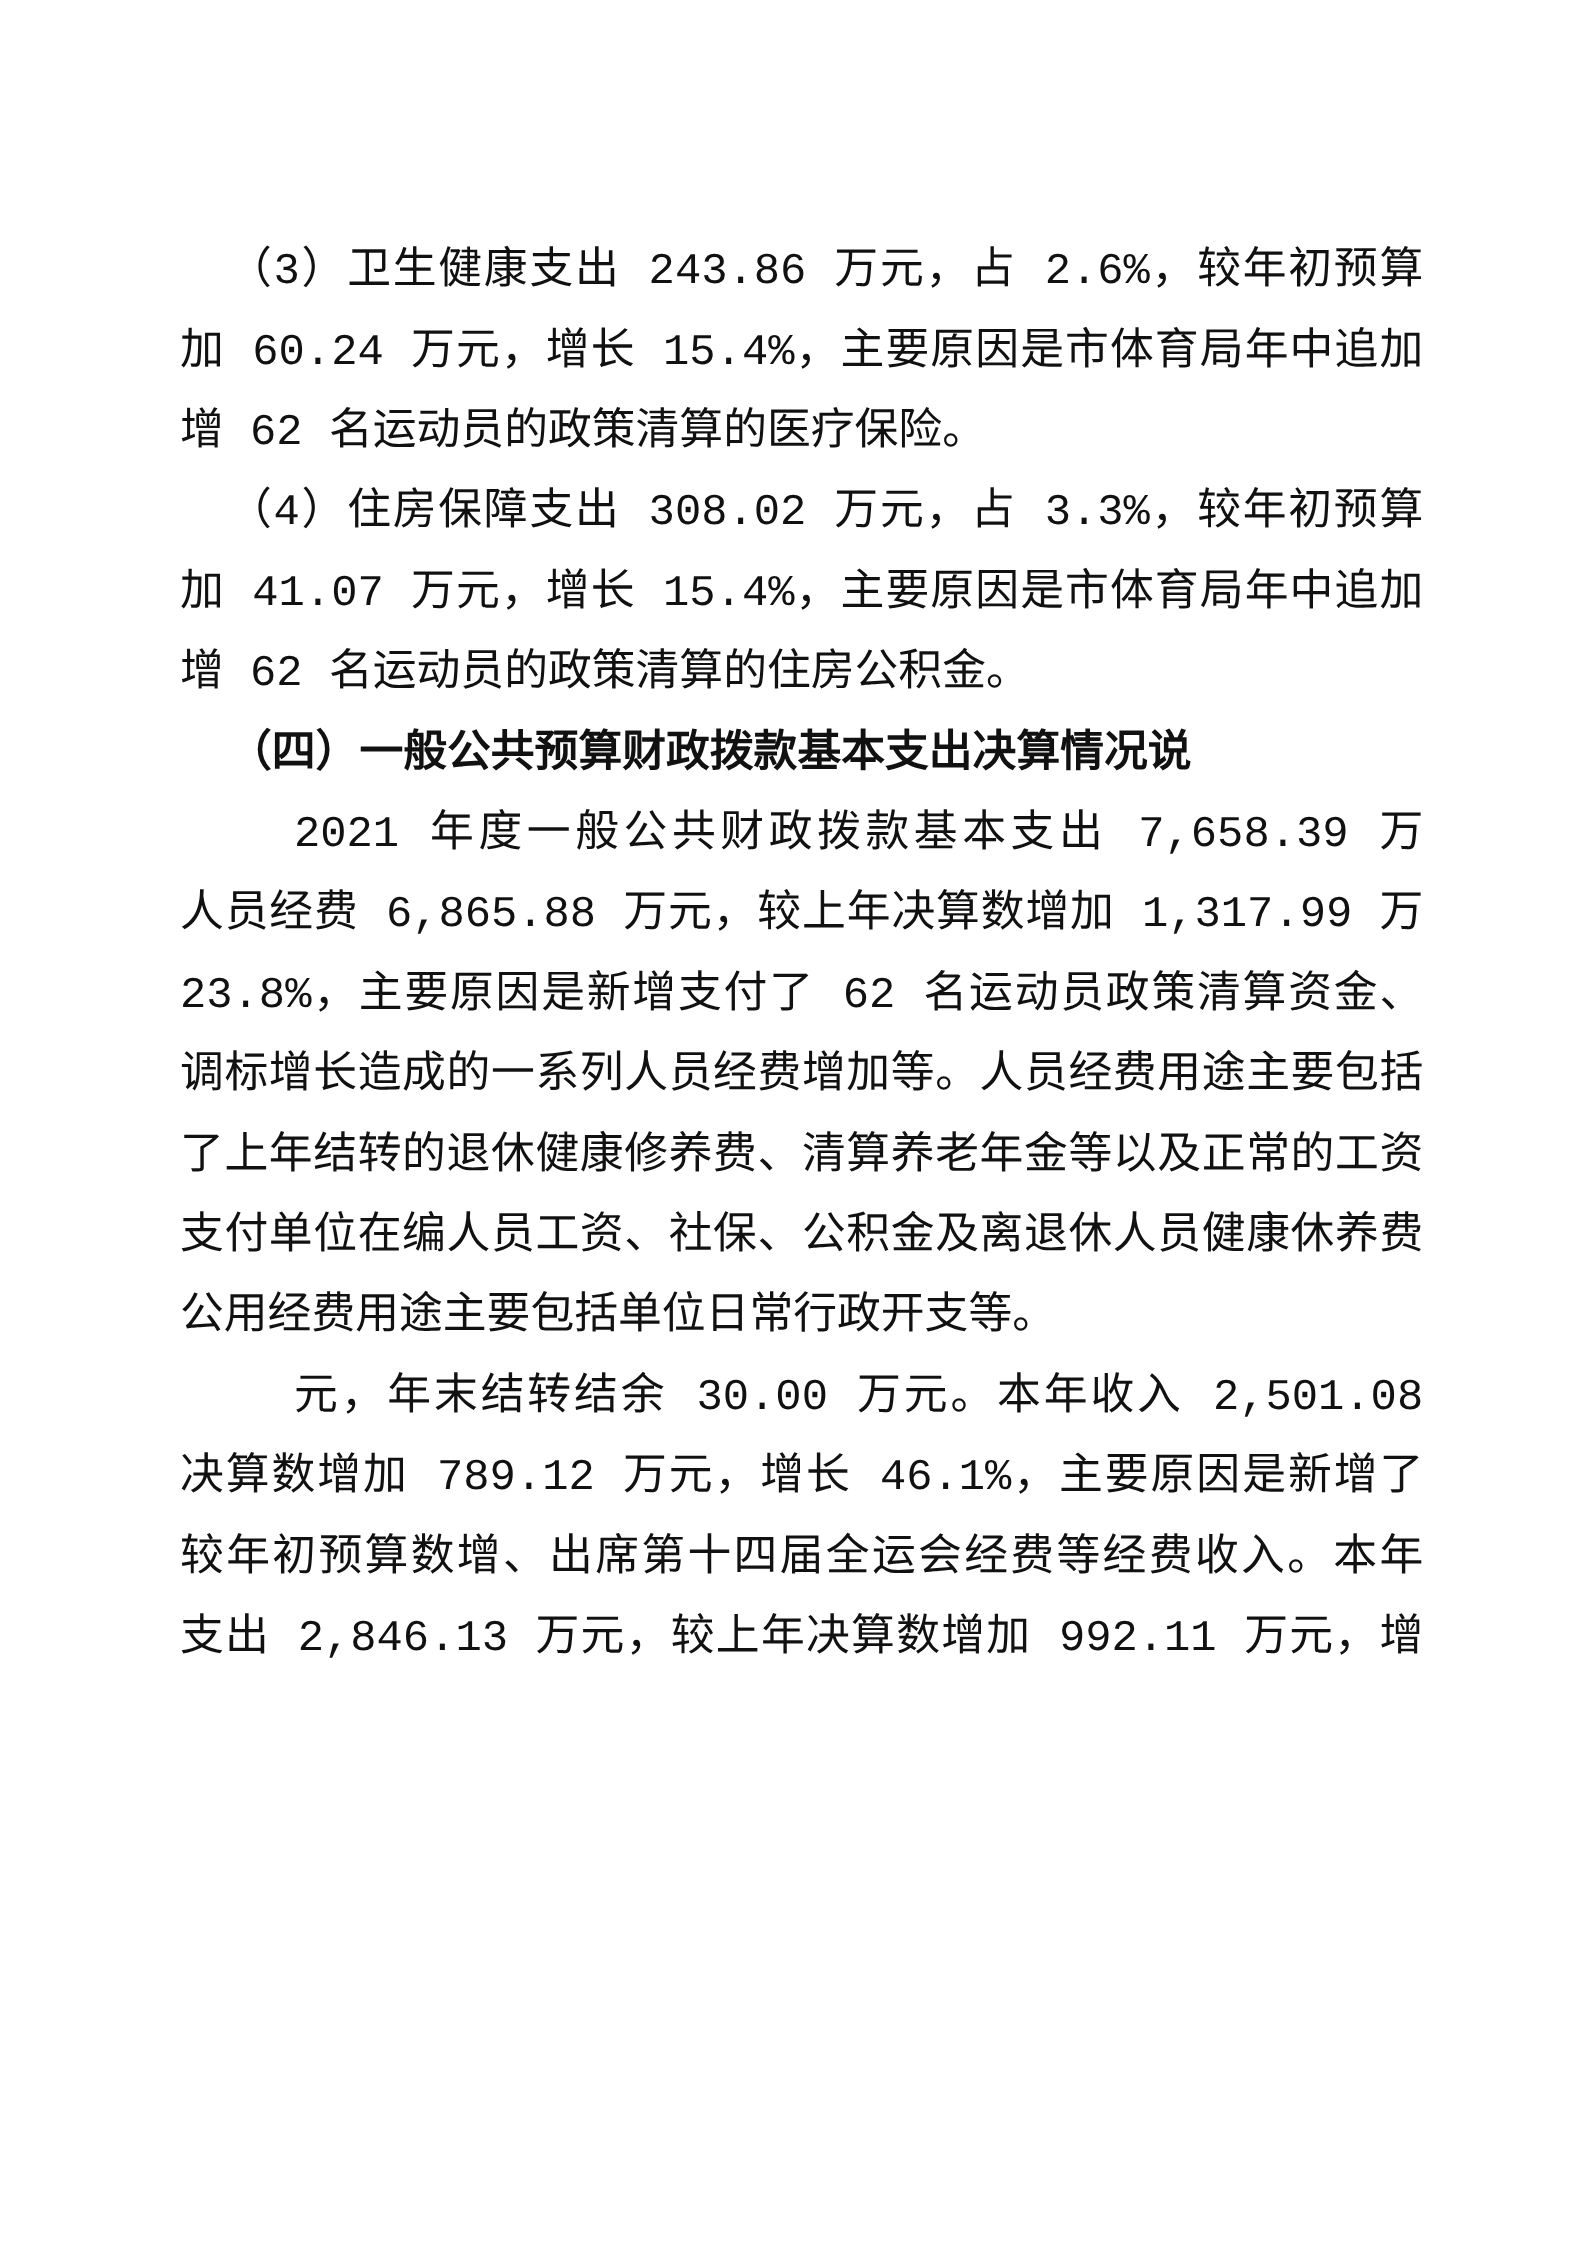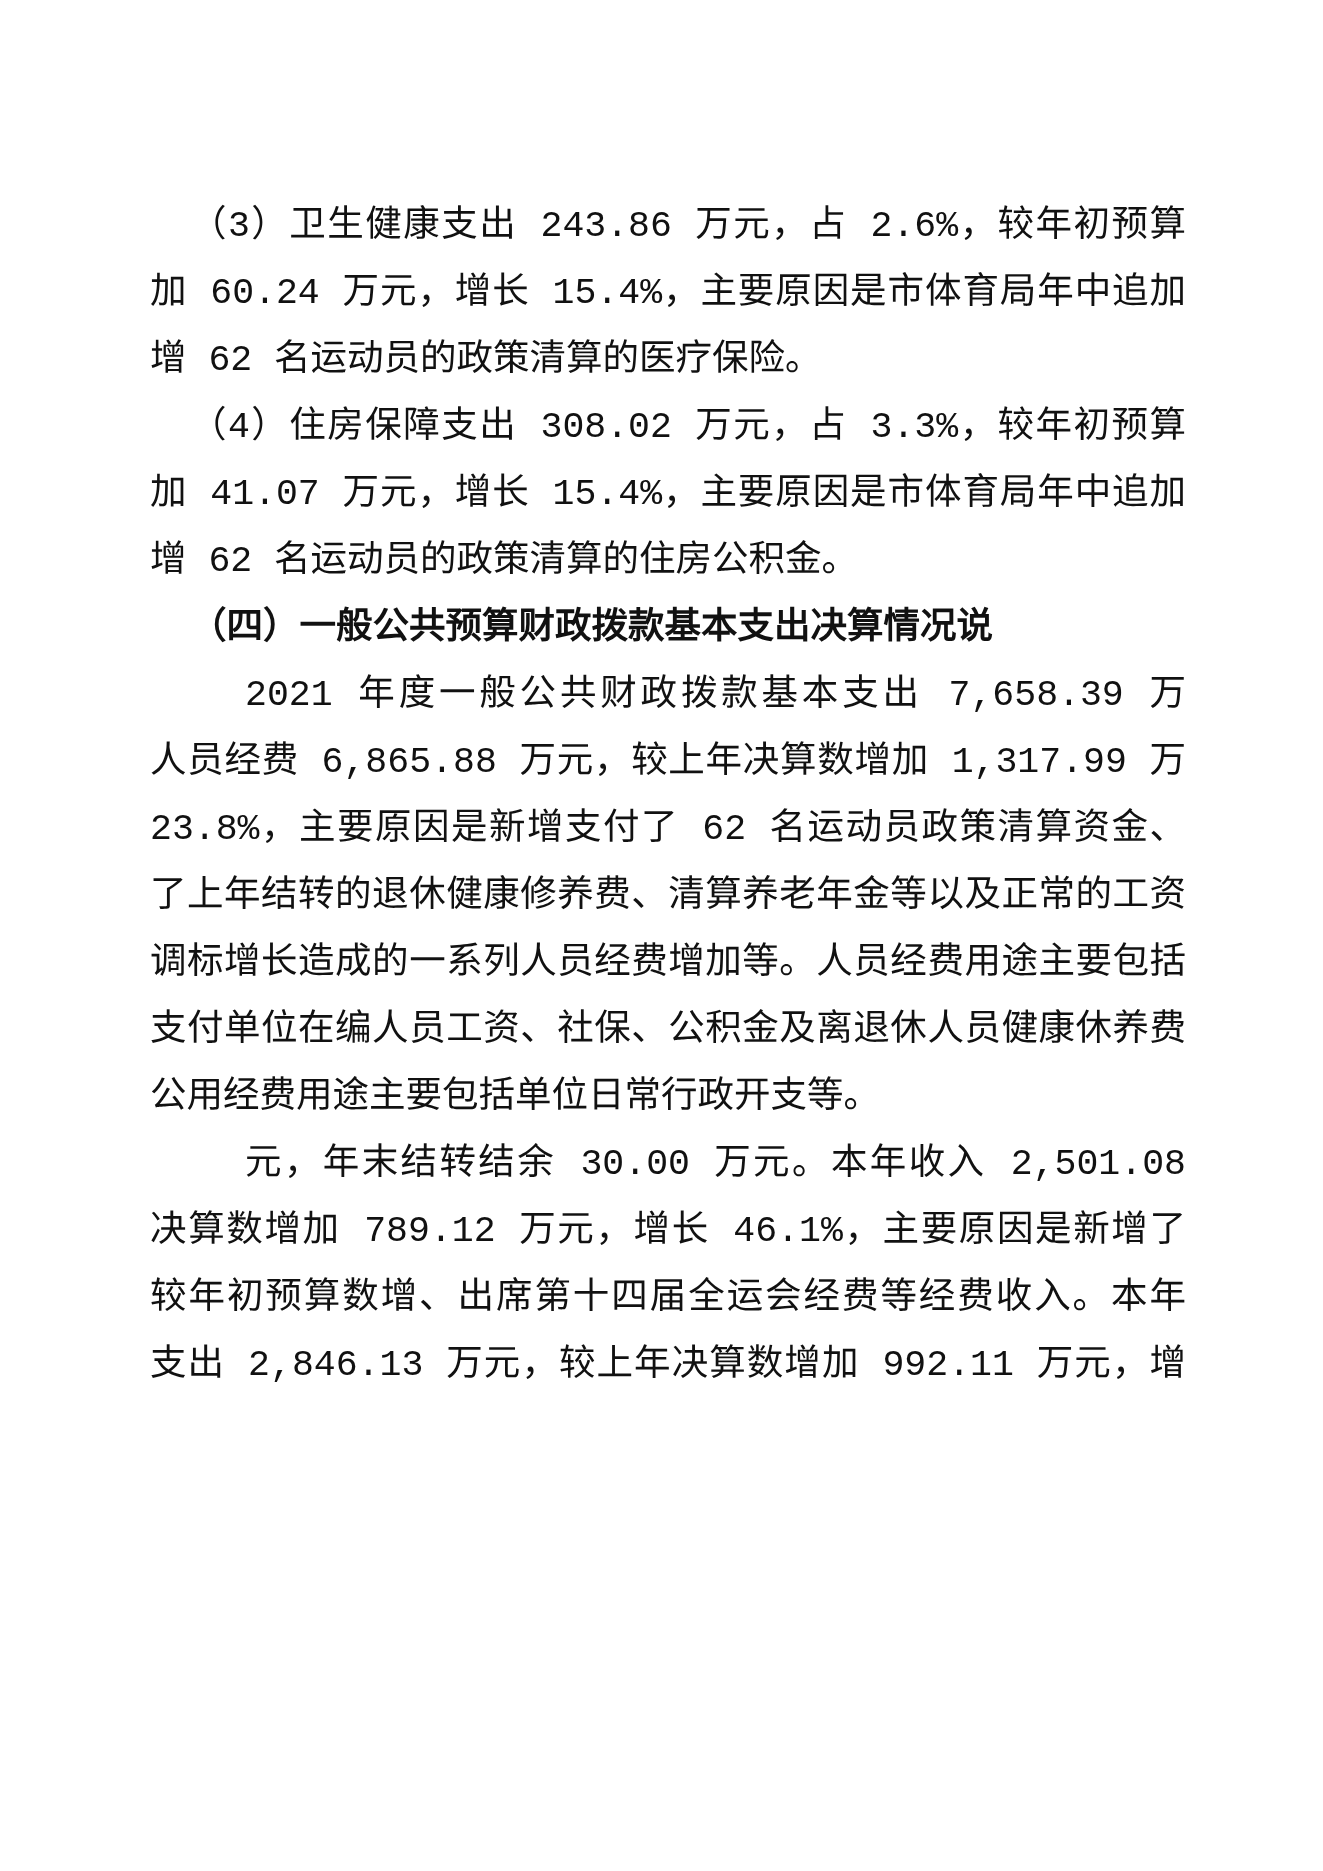--- a/index.html
+++ b/index.html
@@ -67,22 +67,22 @@
   </div>
 
   <div class="para heading indent-paren">
     <span class="line">（四）一般公共预算财政拨款基本支出决算情况说</span>
   </div>
 
   <div class="para indent-num">
     <span class="line">2021 年度一般公共财政拨款基本支出 7,658.39 万元。其中：</span>
     <span class="line">人员经费 6,865.88 万元，较上年决算数增加 1,317.99 万元，增长</span>
     <span class="line">23.8%，主要原因是新增支付了 62 名运动员政策清算资金、支付</span>
+    <span class="line">调标增长造成的一系列人员经费增加等。人员经费用途主要包括</span>
     <span class="line">了上年结转的退休健康修养费、清算养老年金等以及正常的工资</span>
-    <span class="line">调标增长造成的一系列人员经费增加等。人员经费用途主要包括</span>
     <span class="line">支付单位在编人员工资、社保、公积金及离退休人员健康休养费</span>
     <span class="line">公用经费用途主要包括单位日常行政开支等。</span>
   </div>
 
 
   <div class="para indent-num continues">
     <span class="line">元，年末结转结余 30.00 万元。本年收入 2,501.08 万元，较上年</span>
     <span class="line">决算数增加 789.12 万元，增长 46.1%，主要原因是新增了第十四</span>
     <span class="line">较年初预算数增、出席第十四届全运会经费等经费收入。本年</span>
     <span class="line">支出 2,846.13 万元，较上年决算数增加 992.11 万元，增长 53.5%，</span>

